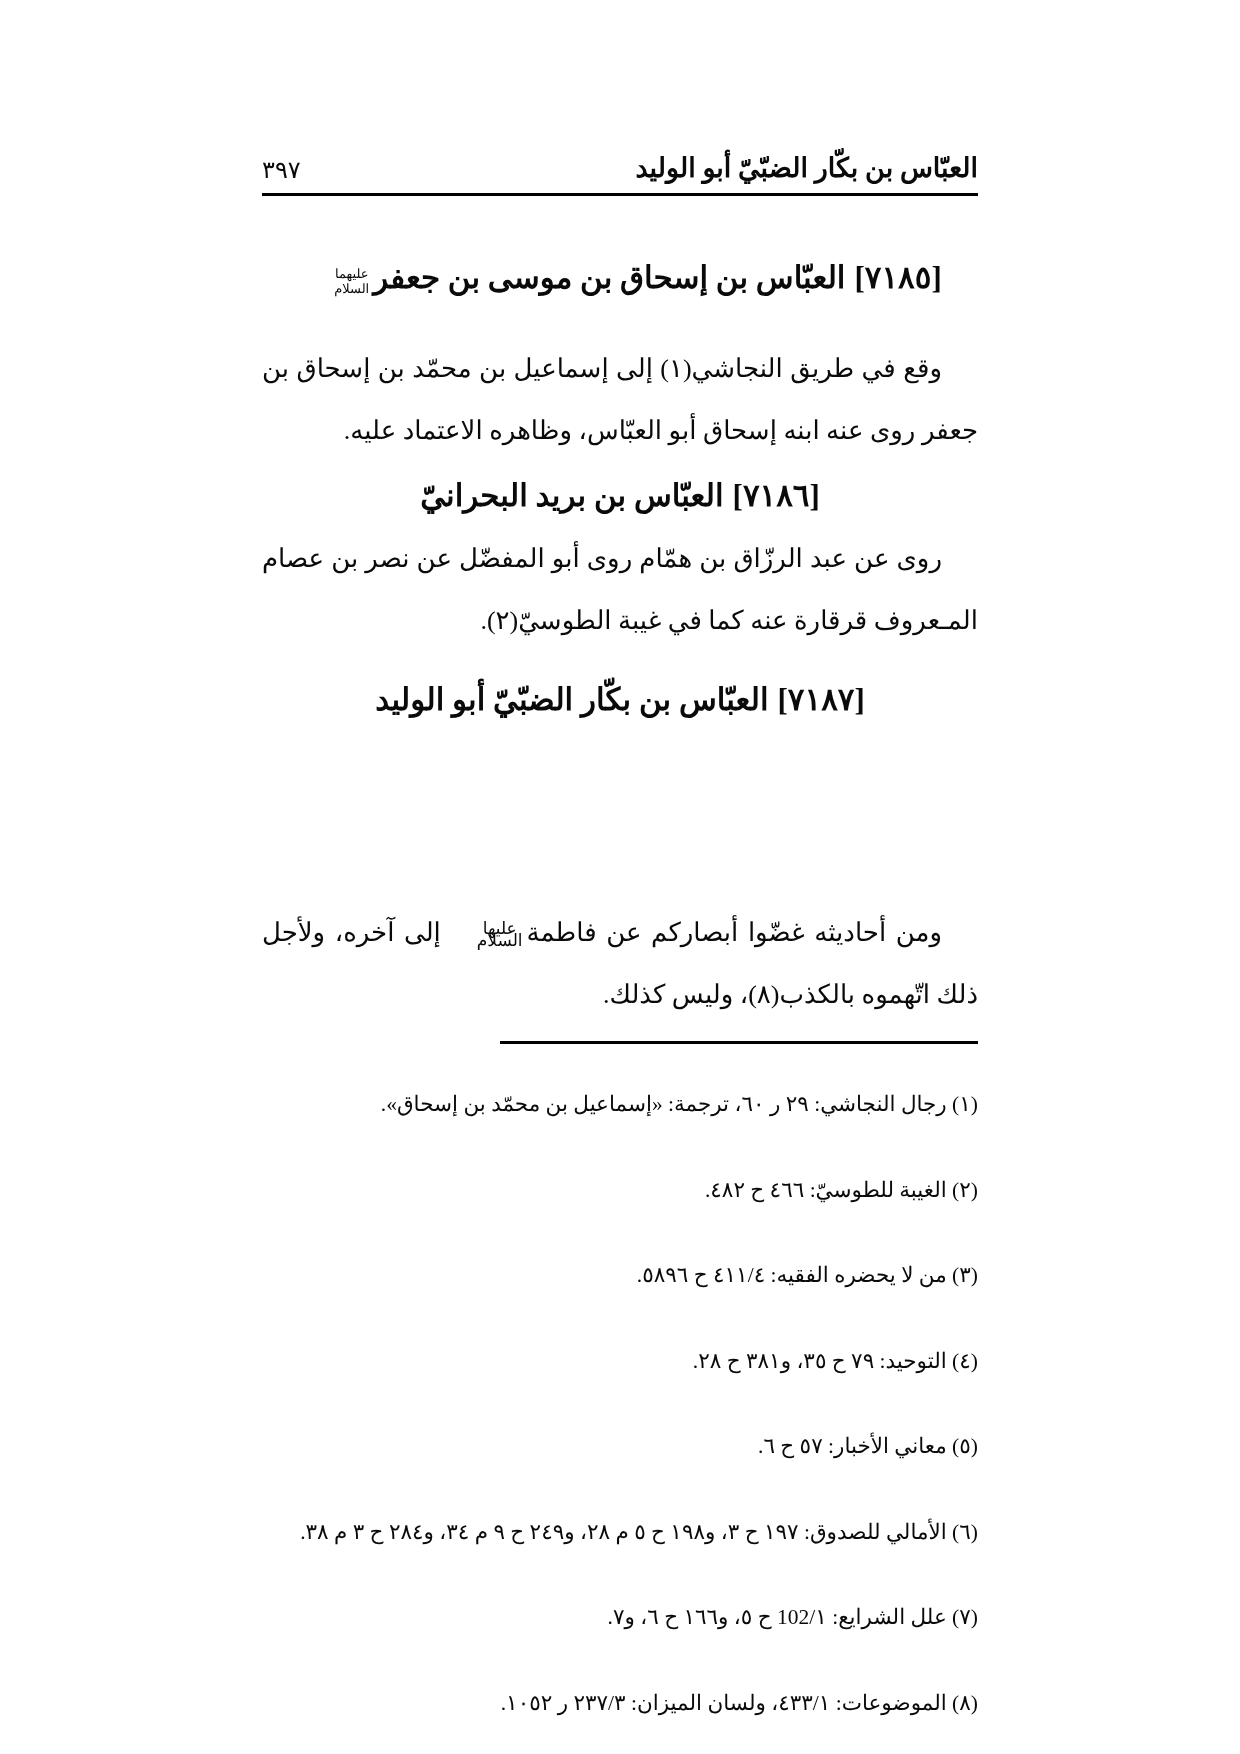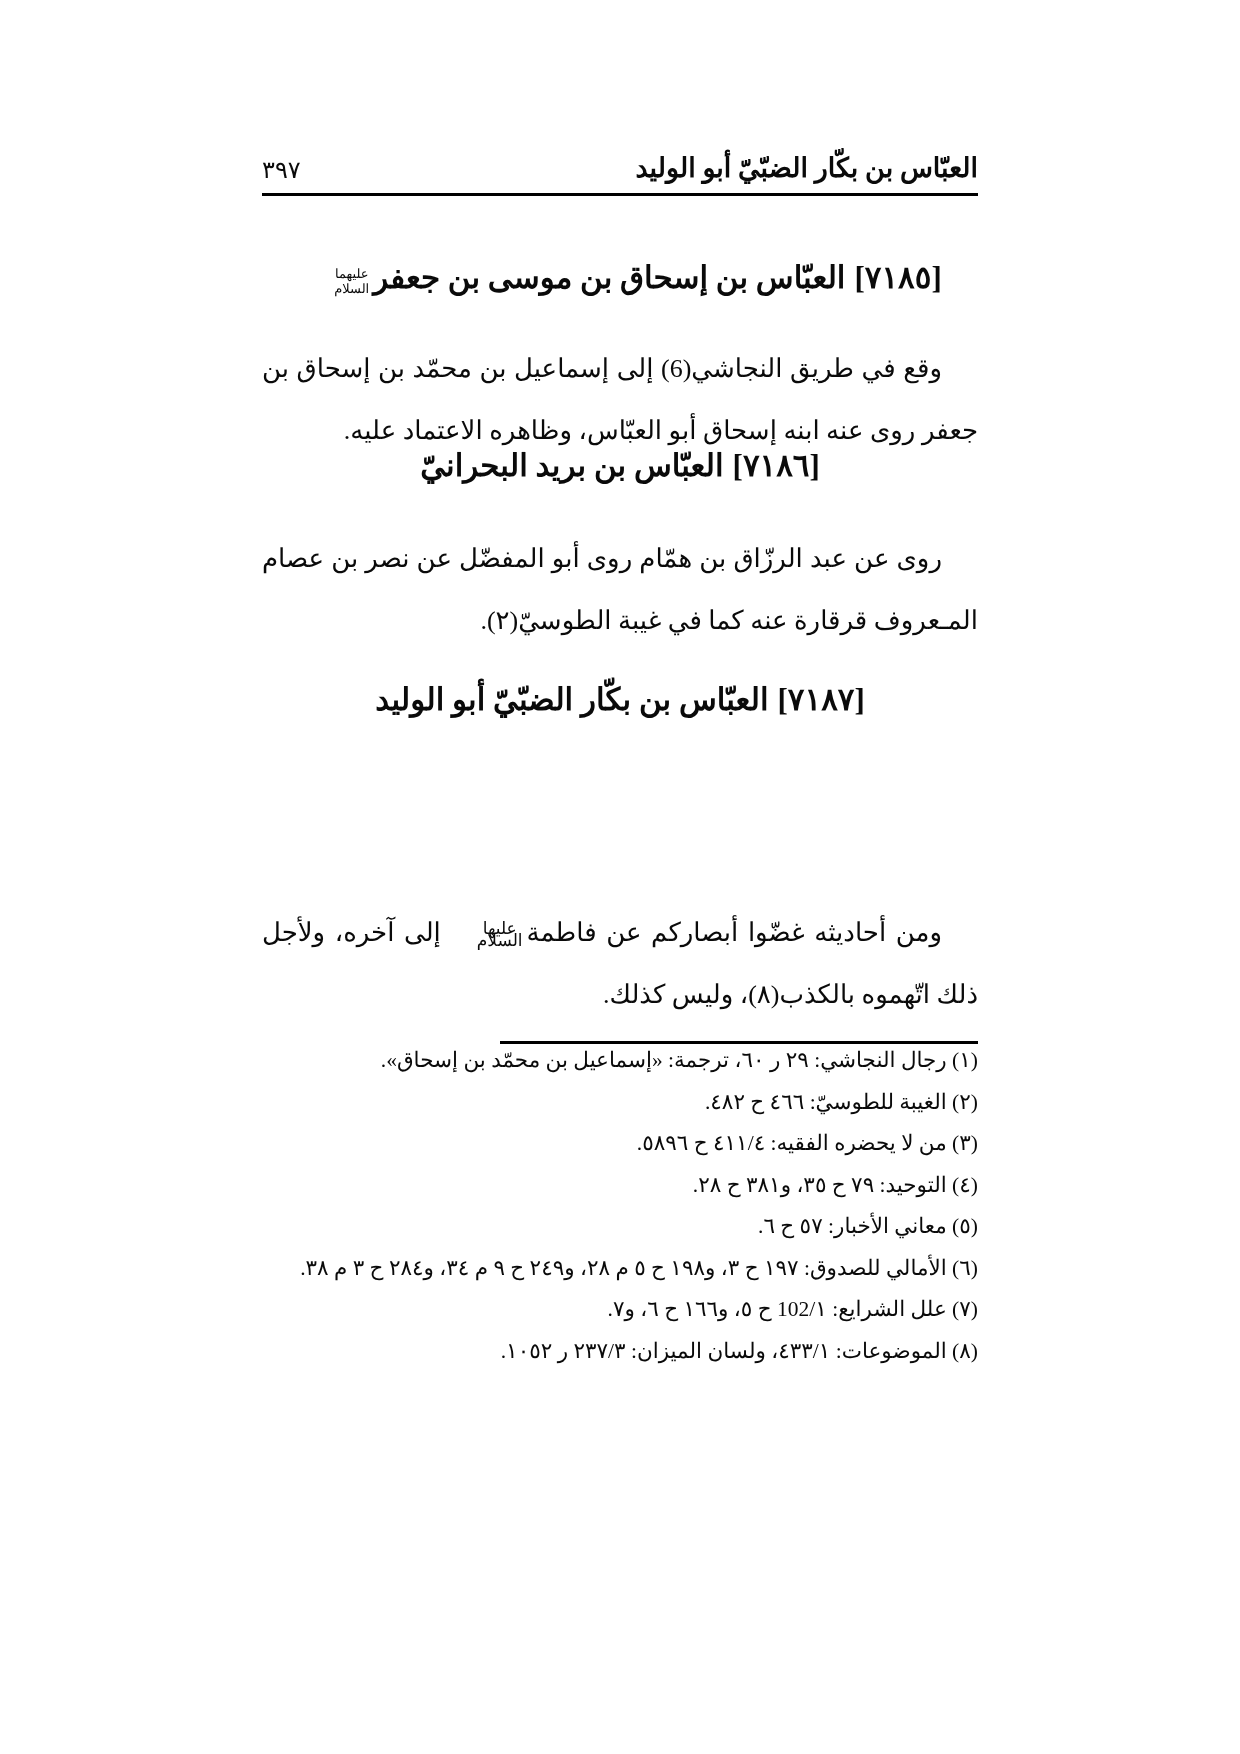--- a/index.html
+++ b/index.html
@@ -15,58 +15,58 @@
   .hdr{position:absolute;left:0;right:0;top:126px;height:58px;
        display:flex;justify-content:space-between;align-items:flex-end;}
   .running{font-size:27px;font-weight:700;letter-spacing:.2px;}
   .pnum{font-size:24px;font-weight:400;}
   .hrule{position:absolute;left:0;right:0;top:193px;height:3px;background:#000;}
 
   .ehead{position:absolute;left:0;right:0;text-align:center;
          font-size:31px;font-weight:700;line-height:52px;white-space:nowrap;}
   .ehead .eid{margin-inline-end:9px;}
   .ehead-1{top:252px;}
-  .ehead-2{top:440px;text-align:center;}
+  .ehead-2{top:470px;text-align:center;}
   .ehead-3{top:638px;margin-top:36px;}
 
   .para{position:absolute;left:0;right:0;
         font-size:26px;line-height:62px;
         text-align:justify;text-justify:inter-word;text-indent:36px;}
   .para-1{top:312px;}
   .para-2{top:502px;}
   .para-3{top:694px;}
   .para-4{top:876px;}
 
   .hon{display:inline-block;vertical-align:middle;text-align:center;
        font-weight:400;margin:0 4px;text-indent:0;line-height:normal;}
   .hon span{display:block;margin-left:32px;}
   .hon-lg{font-size:13px;line-height:15px;}
   .hon-sm{font-size:17px;line-height:12px;}
 
   .fnrule{position:absolute;top:1041px;right:0;width:478px;height:3px;background:#000;}
   .fns{position:absolute;left:0;right:0;top:1040px;
        font-size:21.5px;line-height:41.5px;}
-  .fn{text-align:right;white-space:nowrap;}
+  .fn{text-align:right;white-space:nowrap;margin-top:44px;}
 </style>
 </head>
 <body>
 
 <div class="page">
   <div class="content">
 
     <div class="hdr">
       <span class="running">العبّاس بن بكّار الضبّيّ أبو الوليد</span>
       <span class="pnum">٣٩٧</span>
     </div>
     <div class="hrule"></div>
 
     <div class="ehead ehead-1">
       <span class="eid">[٧١٨٥]</span><span>العبّاس بن إسحاق بن موسى بن جعفر</span><span class="hon hon-lg"><span>عليهما</span><span>السلام</span></span>
     </div>
-    <p class="para para-1">وقع في طريق النجاشي(6) إلى إسماعيل بن محمّد بن إسحاق بن جعفر روى عنه ابنه إسحاق أبو العبّاس، وظاهره الاعتماد عليه.</p>
+    <p class="para para-1">وقع في طريق النجاشي(١) إلى إسماعيل بن محمّد بن إسحاق بن جعفر روى عنه ابنه إسحاق أبو العبّاس، وظاهره الاعتماد عليه.</p>
 
     <div class="ehead ehead-2">
       <span class="eid">[٧١٨٦]</span><span>العبّاس بن بريد البحرانيّ</span>
     </div>
     <p class="para para-2">روى عن عبد الرزّاق بن همّام روى أبو المفضّل عن نصر بن عصام المـعروف قرقارة عنه كما في غيبة الطوسيّ(٢).</p>
 
     <div class="ehead ehead-3">
       <span class="eid">[٧١٨٧]</span><span>العبّاس بن بكّار الضبّيّ أبو الوليد</span>
     </div>
 

